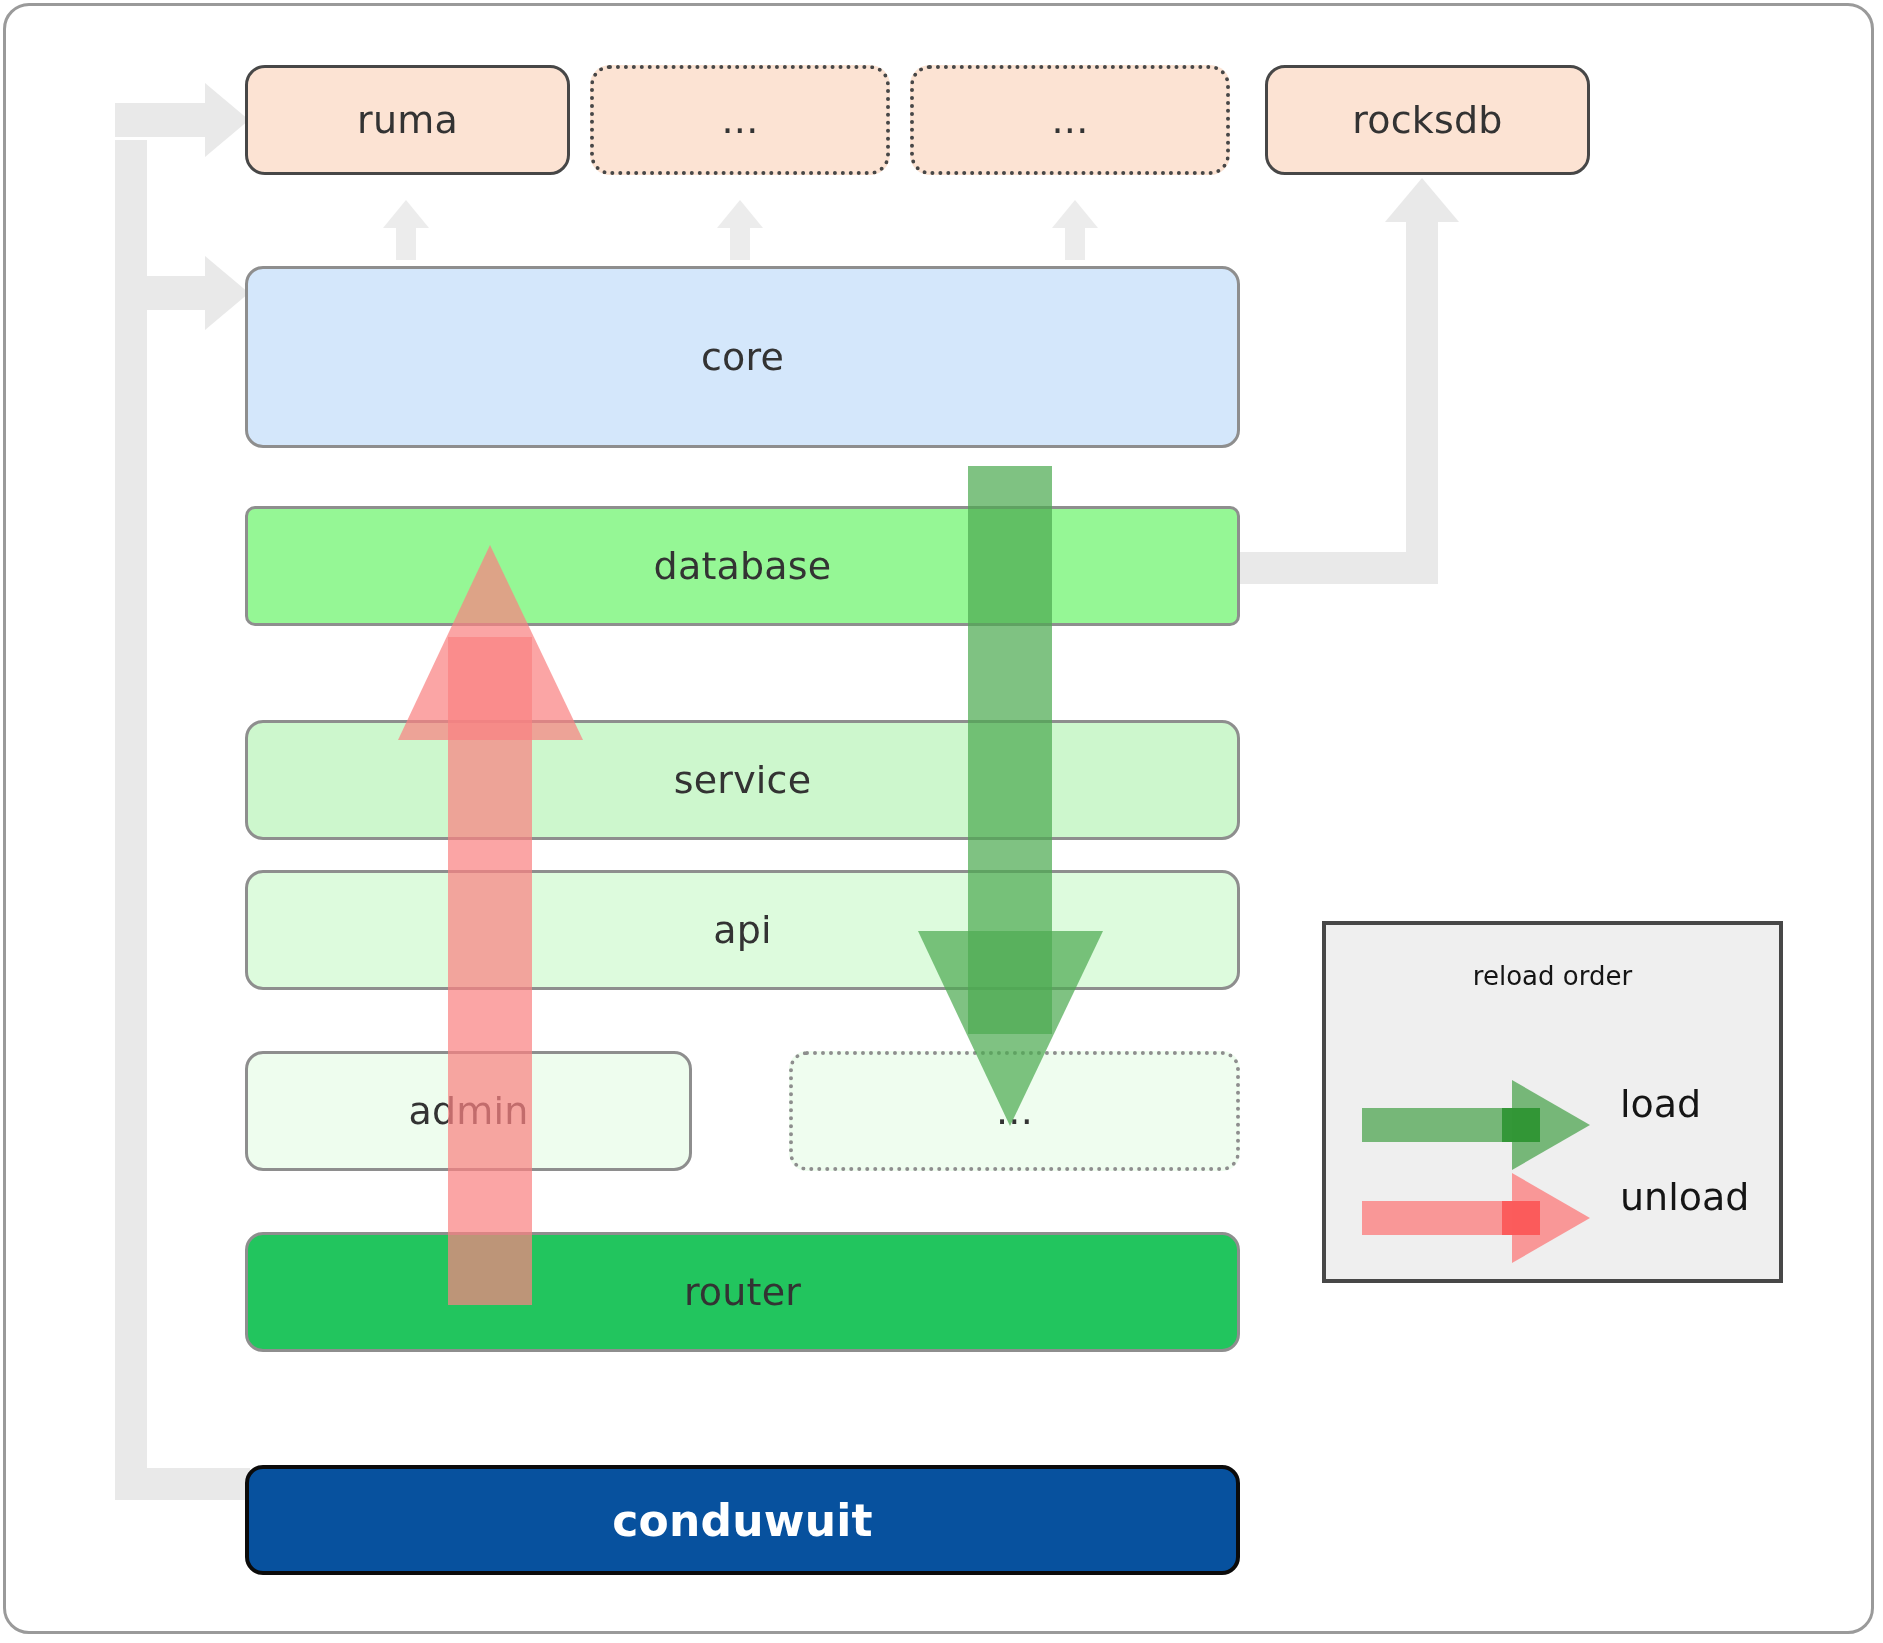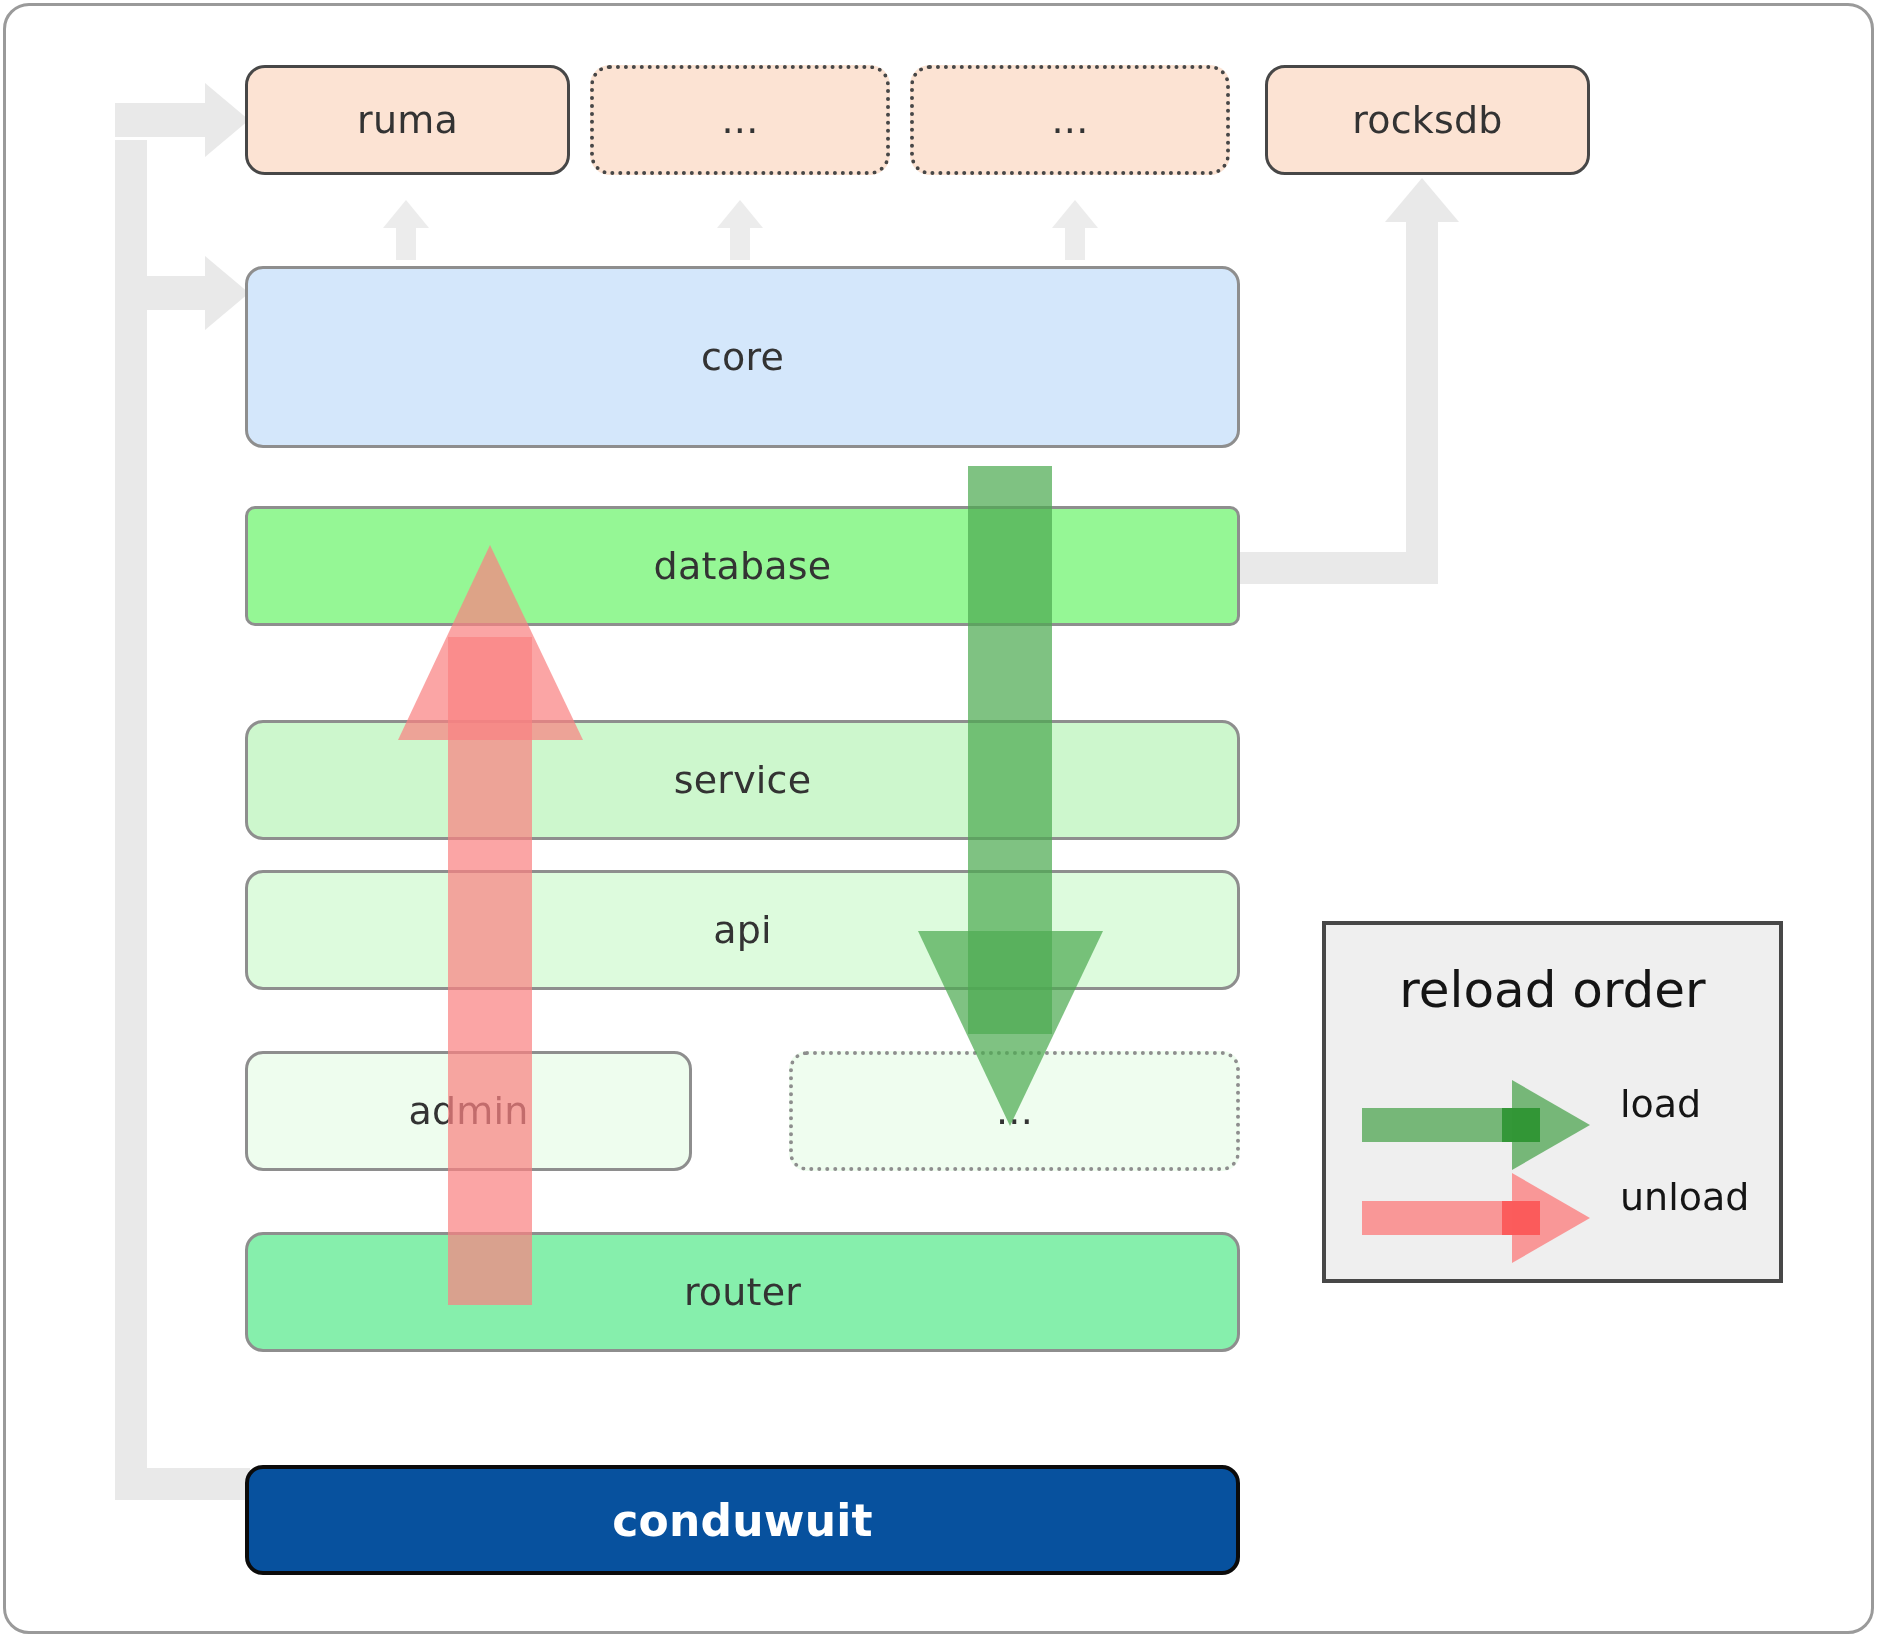--- a/index.html
+++ b/index.html
@@ -129,21 +129,21 @@
     background: #efefef;
     border: 4px solid #474747;
     box-sizing: border-box;
     z-index: 7;
   }
   .legend-title {
     position: absolute;
     left: 0; top: 36px;
     width: 100%;
     text-align: center;
-    font-size: 50px;
+    font-size: 26px;
     color: #151515;
   }
   .legend-row { position: absolute; left: 36px; height: 90px; }
   .legend-row .swatch { position: absolute; left: 0; top: 0; }
   .legend-row .txt {
     position: absolute;
     left: 258px; top: 2px;
     font-size: 38px;
     color: #151515;
     white-space: nowrap;
@@ -215,21 +215,21 @@
   </div>
 
   <div class="node layer" style="left:245px; top:1051px; width:447px; height:120px; background:#eefdee;">
     <span class="lbl">admin</span>
   </div>
 
   <div class="node layer dotted" style="left:789px; top:1051px; width:451px; height:120px; background:#effdef;">
     <span class="lbl">...</span>
   </div>
 
-  <div class="node layer" style="left:245px; top:1232px; width:995px; height:120px; background:#86efac;">
+  <div class="node layer" style="left:245px; top:1232px; width:995px; height:120px; background:#22c55e;">
     <span class="lbl">router</span>
   </div>
 
   <div class="node conduwuit" style="left:245px; top:1465px; width:995px; height:110px;">
     <span class="lbl">conduwuit</span>
   </div>
 
   <div class="flow" style="left:390px; top:545px; width:200px; height:760px;">
     <svg width="200" height="760" viewBox="0 0 200 760">
 

